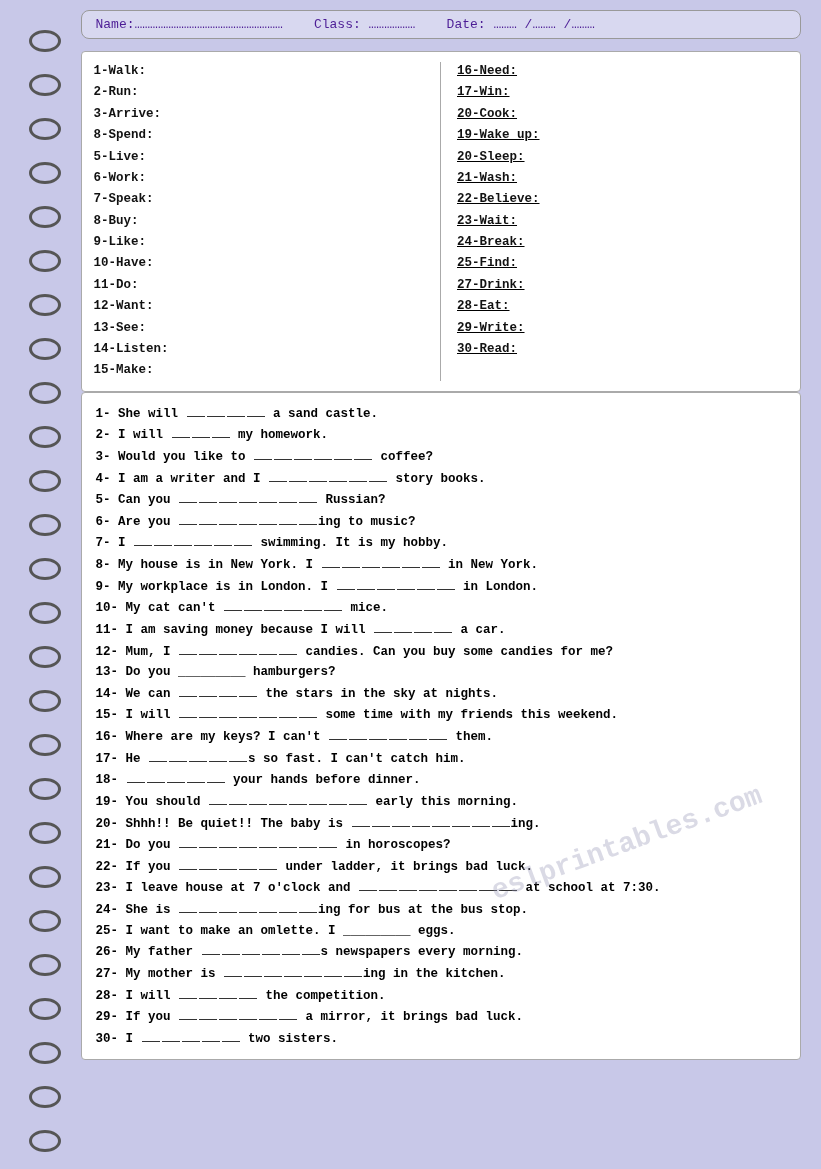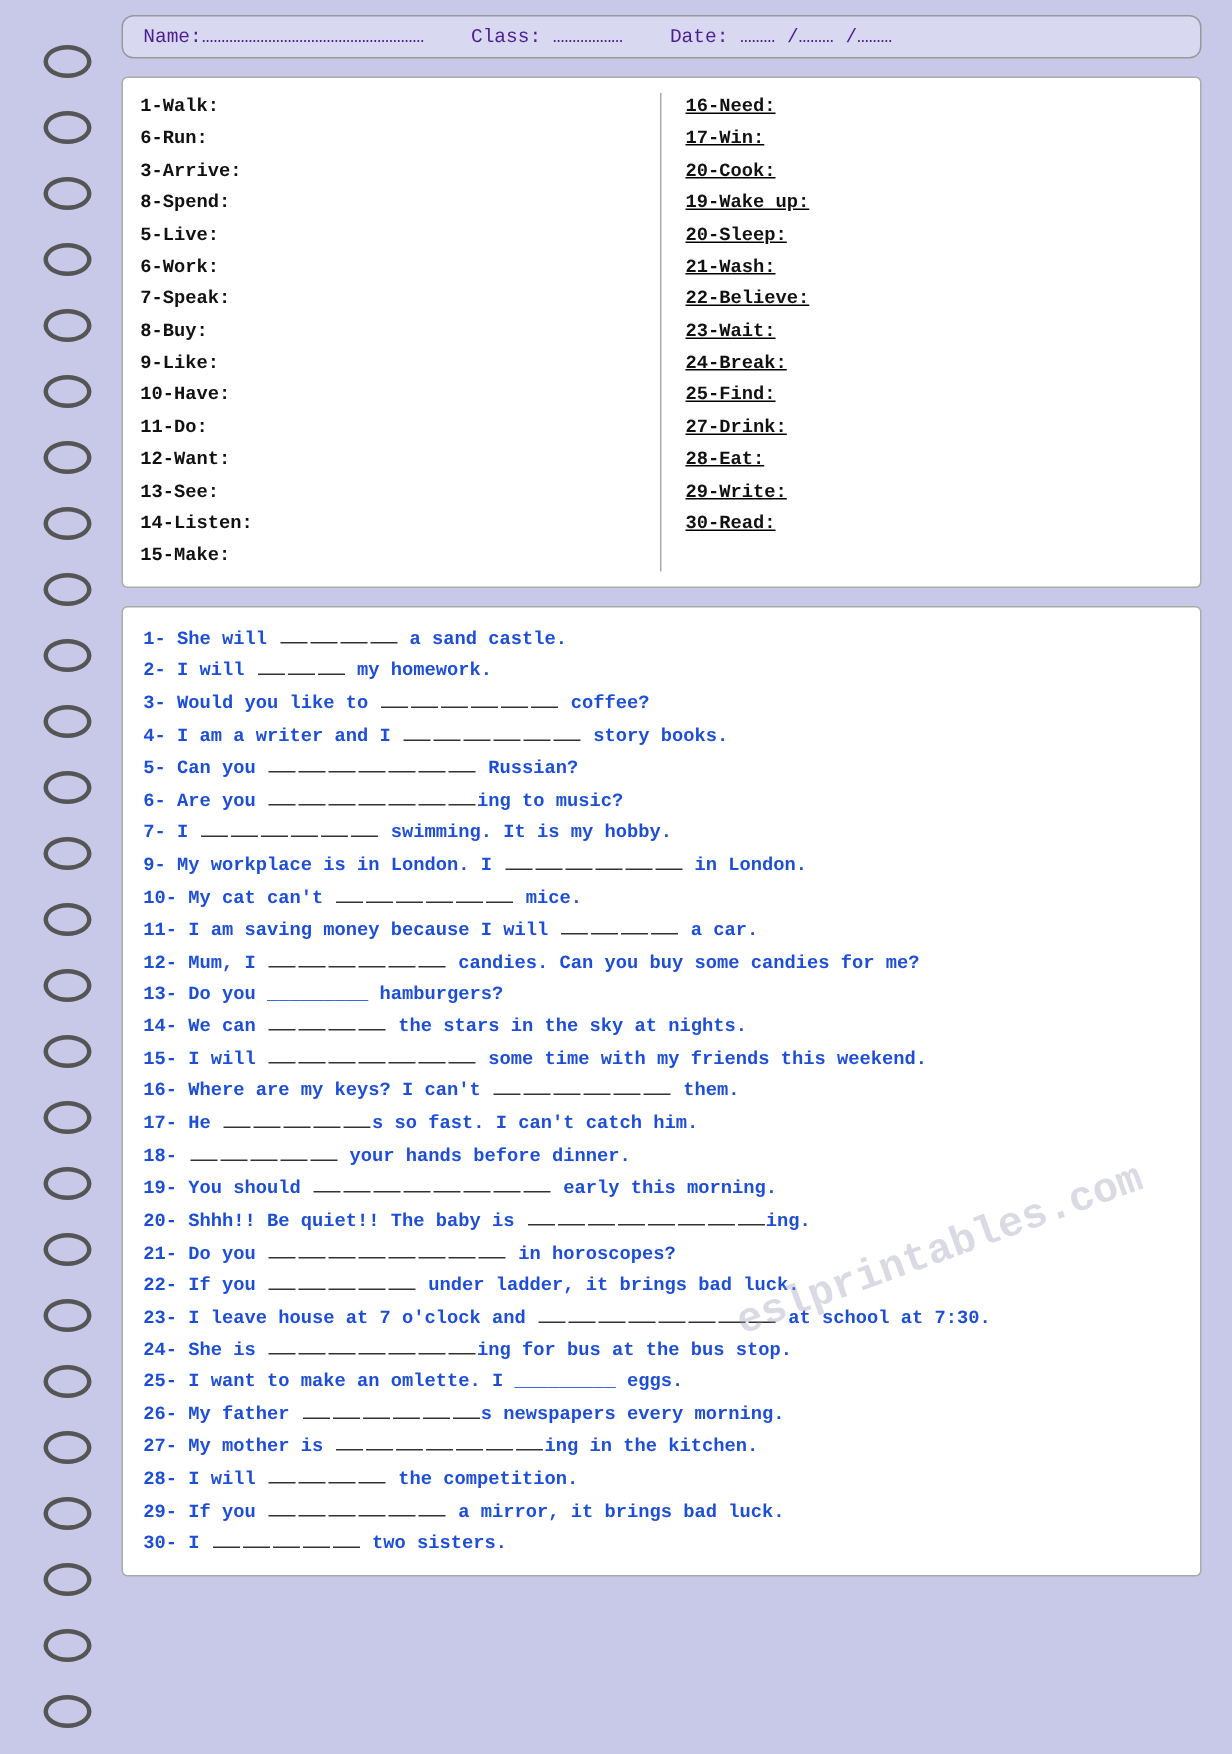--- a/index.html
+++ b/index.html
@@ -42,21 +42,20 @@
       padding: 6px 14px;
       margin-bottom: 12px;
       font-size: 13px;
       color: #4c1d95;
     }
     
     .verb-section {
       background: white;
       border: 1.5px solid #aaa;
       border-radius: 4px;
-      margin-bottom: 12px;
       padding: 10px 12px;
     }
     .verb-columns {
       display: flex;
       gap: 0;
     }
     .verb-col {
       flex: 1;
       display: flex;
       flex-direction: column;
@@ -79,21 +78,21 @@
     
     .exercise-section {
       background: white;
       border: 1.5px solid #aaa;
       border-radius: 4px;
       padding: 10px 14px;
       position: relative;
     }
     .exercise-item {
       font-size: 12.5px;
-      color: #1d4ed8;
+      color: #000000;
       line-height: 1.65;
       font-weight: bold;
     }
     .blank {
       display: inline-block;
       border-bottom: 1.5px solid #333;
       min-width: 18px;
       height: 14px;
       margin: 0 1px;
     }
@@ -148,21 +147,21 @@
   <div class="header-box">
     <span>Name:…………………………………………………</span>&nbsp;&nbsp;&nbsp;
     <span>Class: ………………</span>&nbsp;&nbsp;&nbsp;
     <span>Date: ……… /……… /………</span>
   </div>
 
   <div class="verb-section">
     <div class="verb-columns">
       <div class="verb-col">
         <div class="verb-item">1-Walk:</div>
-        <div class="verb-item">6-Run:</div>
+        <div class="verb-item">2-Run:</div>
         <div class="verb-item">3-Arrive:</div>
         <div class="verb-item">8-Spend:</div>
         <div class="verb-item">5-Live:</div>
         <div class="verb-item">6-Work:</div>
         <div class="verb-item">7-Speak:</div>
         <div class="verb-item">8-Buy:</div>
         <div class="verb-item">9-Like:</div>
         <div class="verb-item">10-Have:</div>
         <div class="verb-item">11-Do:</div>
         <div class="verb-item">12-Want:</div>
@@ -190,20 +189,21 @@
   </div>
 
   <div class="exercise-section">
     <div class="exercise-item">1- She will <span class="blank"></span><span class="blank"></span><span class="blank"></span><span class="blank"></span> a sand castle.</div>
     <div class="exercise-item">2- I will <span class="blank"></span><span class="blank"></span><span class="blank"></span> my homework.</div>
     <div class="exercise-item">3- Would you like to <span class="blank"></span><span class="blank"></span><span class="blank"></span><span class="blank"></span><span class="blank"></span><span class="blank"></span> coffee?</div>
     <div class="exercise-item">4- I am a writer and I <span class="blank"></span><span class="blank"></span><span class="blank"></span><span class="blank"></span><span class="blank"></span><span class="blank"></span> story books.</div>
     <div class="exercise-item">5- Can you <span class="blank"></span><span class="blank"></span><span class="blank"></span><span class="blank"></span><span class="blank"></span><span class="blank"></span><span class="blank"></span> Russian?</div>
     <div class="exercise-item">6- Are you <span class="blank"></span><span class="blank"></span><span class="blank"></span><span class="blank"></span><span class="blank"></span><span class="blank"></span><span class="blank"></span>ing to music?</div>
     <div class="exercise-item">7- I <span class="blank"></span><span class="blank"></span><span class="blank"></span><span class="blank"></span><span class="blank"></span><span class="blank"></span> swimming. It is my hobby.</div>
+    <div class="exercise-item">8- My house is in New York. I <span class="blank"></span><span class="blank"></span><span class="blank"></span><span class="blank"></span><span class="blank"></span><span class="blank"></span> in New York.</div>
     <div class="exercise-item">9- My workplace is in London. I <span class="blank"></span><span class="blank"></span><span class="blank"></span><span class="blank"></span><span class="blank"></span><span class="blank"></span> in London.</div>
     <div class="exercise-item">10- My cat can't <span class="blank"></span><span class="blank"></span><span class="blank"></span><span class="blank"></span><span class="blank"></span><span class="blank"></span> mice.</div>
     <div class="exercise-item">11- I am saving money because I will <span class="blank"></span><span class="blank"></span><span class="blank"></span><span class="blank"></span> a car.</div>
     <div class="exercise-item">12- Mum, I <span class="blank"></span><span class="blank"></span><span class="blank"></span><span class="blank"></span><span class="blank"></span><span class="blank"></span> candies. Can you buy some candies for me?</div>
     <div class="exercise-item">13- Do you _________ hamburgers?</div>
     <div class="exercise-item">14- We can <span class="blank"></span><span class="blank"></span><span class="blank"></span><span class="blank"></span> the stars in the sky at nights.</div>
     <div class="exercise-item">15- I will <span class="blank"></span><span class="blank"></span><span class="blank"></span><span class="blank"></span><span class="blank"></span><span class="blank"></span><span class="blank"></span> some time with my friends this weekend.</div>
     <div class="exercise-item">16- Where are my keys? I can't <span class="blank"></span><span class="blank"></span><span class="blank"></span><span class="blank"></span><span class="blank"></span><span class="blank"></span> them.</div>
     <div class="exercise-item">17- He <span class="blank"></span><span class="blank"></span><span class="blank"></span><span class="blank"></span><span class="blank"></span>s so fast. I can't catch him.</div>
     <div class="exercise-item">18- <span class="blank"></span><span class="blank"></span><span class="blank"></span><span class="blank"></span><span class="blank"></span> your hands before dinner.</div>

